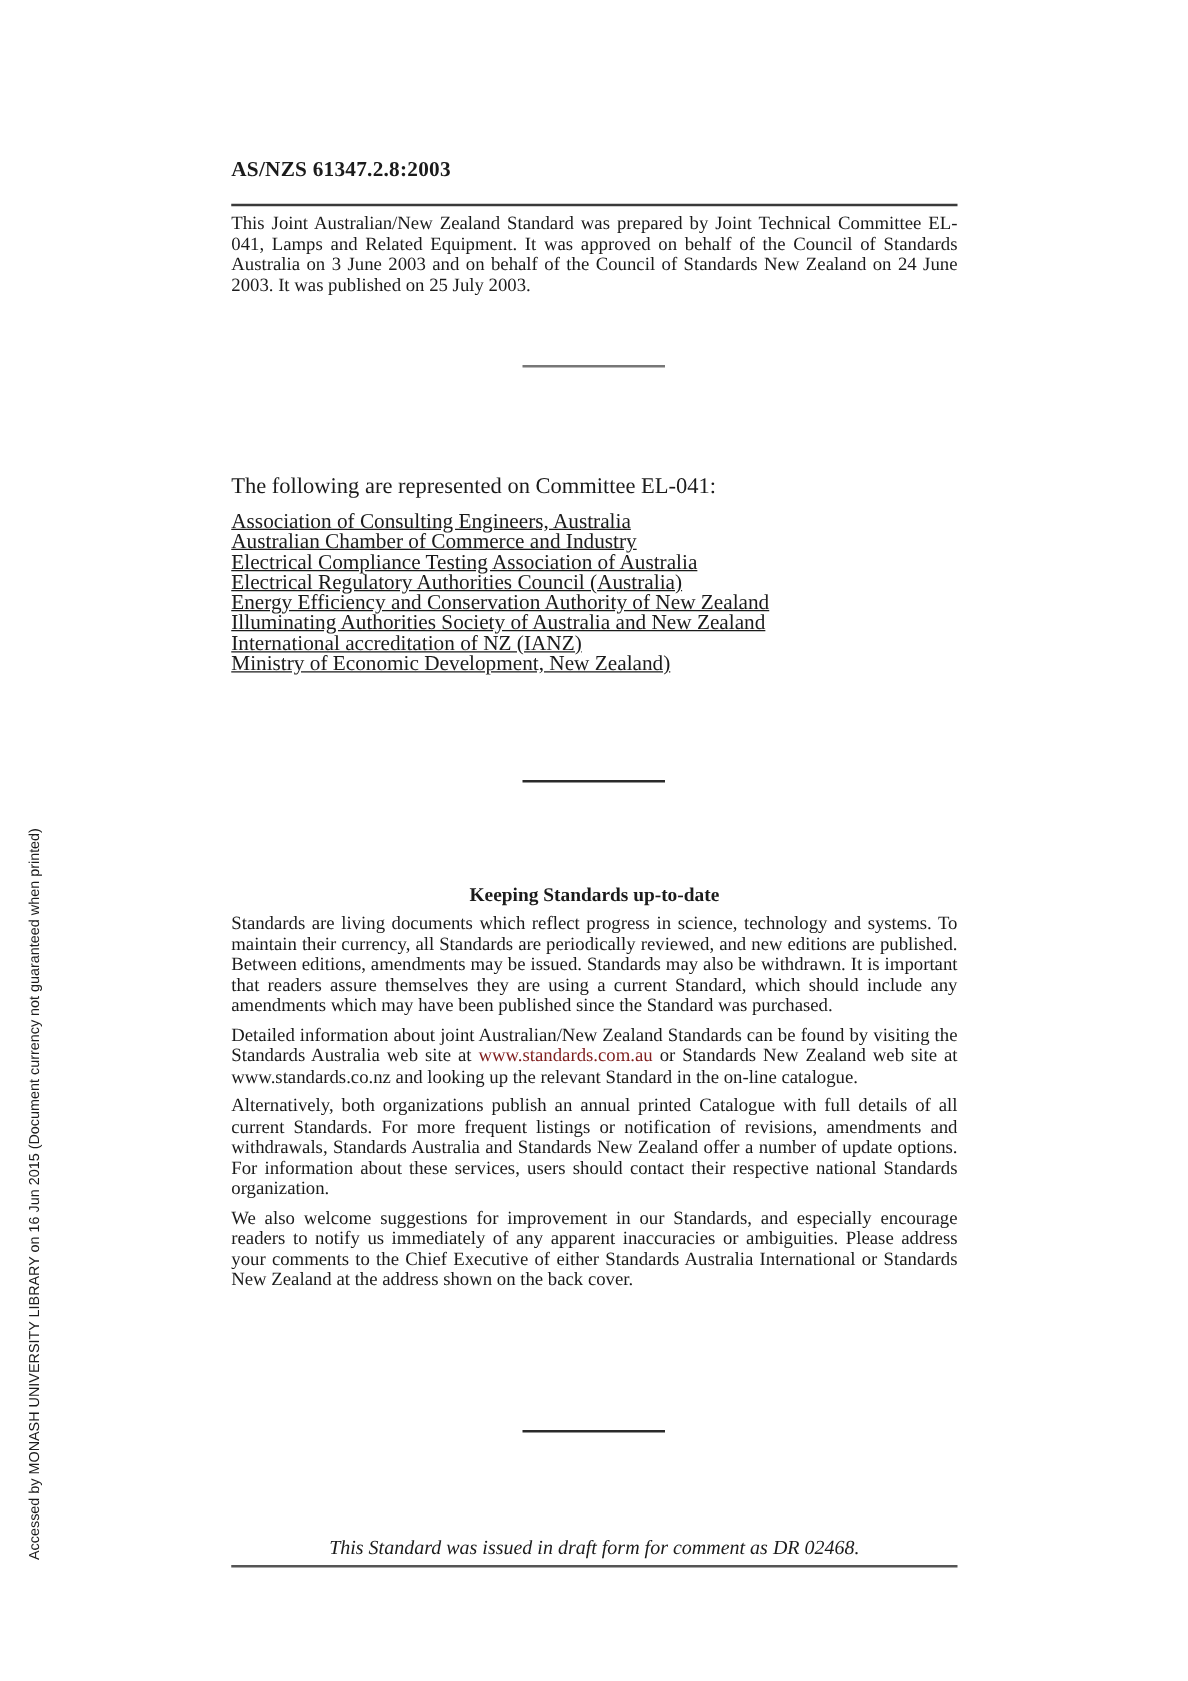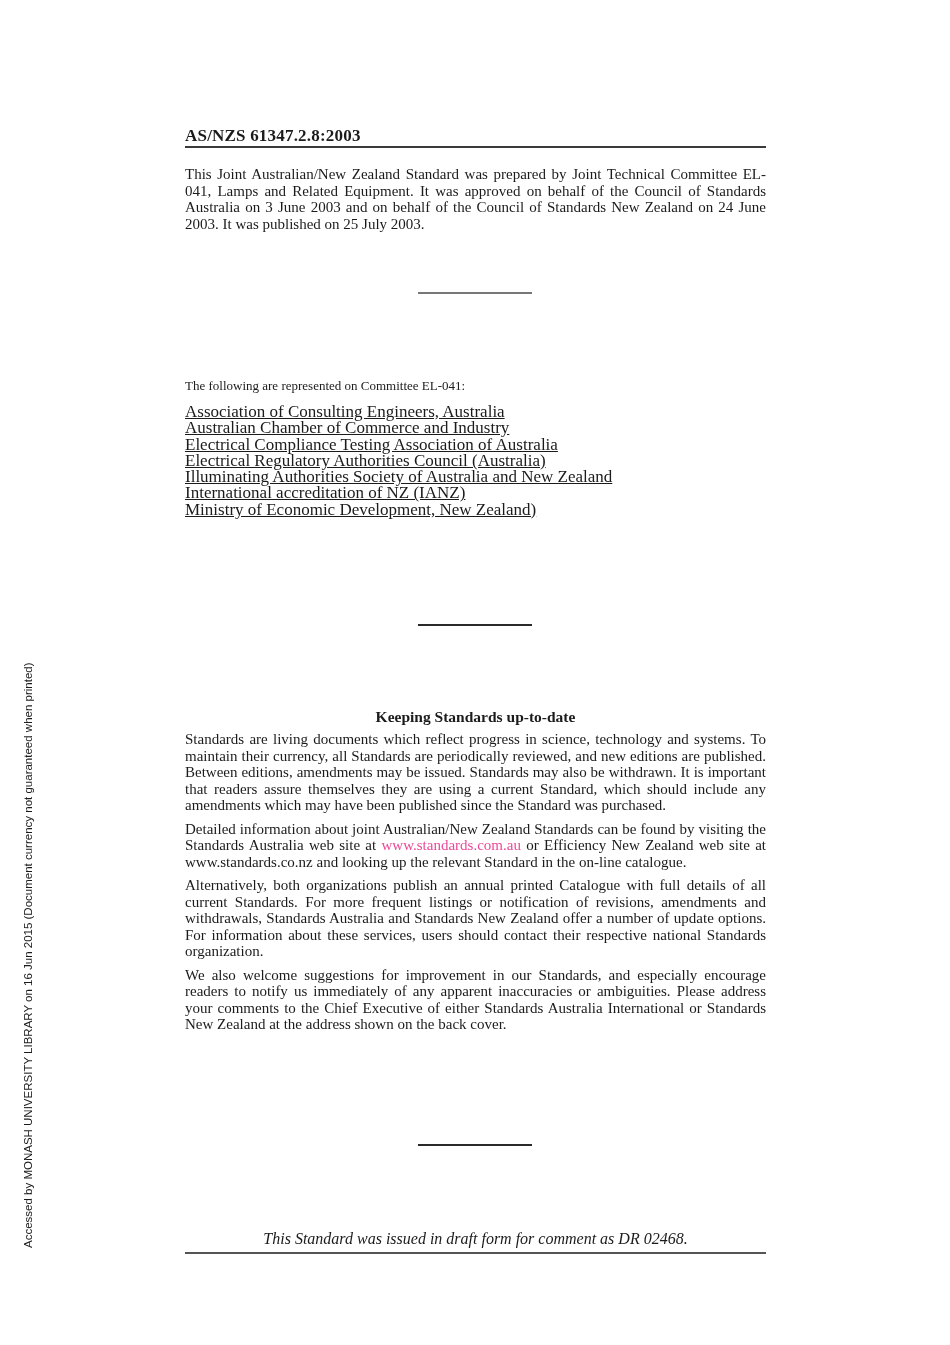--- a/index.html
+++ b/index.html
@@ -16,59 +16,59 @@
     position: absolute;
     left: 185px;
     width: 581px;
   }
   
   .header { top: 126px; }
   .doc-title {
     font-size: 17px;
     font-weight: bold;
     margin: 0;
-    padding-bottom: 0;
+    padding-bottom: 17px;
     border-bottom: 2px solid #3a3a3a;
     letter-spacing: 0.2px;
   }
   .para {
     font-size: 15px;
     line-height: 16.5px;
     text-align: justify;
     margin: 0 0 7px 0;
   }
-  .header .para { margin-top: 18px; }
+  .header .para { margin-top: 6px; }
   
   .rule-short {
     position: absolute;
     left: 418px;
     width: 114px;
     border-top: 2px solid #555;
     height: 0;
   }
   .rule-1 { top: 292px; border-top-color: #777; }
   .rule-2 { top: 624px; border-top-color: #2a2a2a; }
   .rule-3 { top: 1144px; border-top-color: #2a2a2a; }
   
   .committee { top: 378px; }
   .committee-heading {
-    font-size: 13px;
+    font-size: 18px;
     margin: 0 0 10px 0;
   }
   .committee-list { font-size: 17px; line-height: 16.3px; text-decoration: underline; }
   
   .keeping { top: 708px; }
   .section-heading {
     font-size: 15.5px;
     font-weight: bold;
     text-align: center;
     margin: 0 0 5px 0;
   }
   .link {
-    color: #ec4899;
+    color: #7f1d1d;
     text-decoration: none;
     cursor: pointer;
   }
   
   .footer { top: 1230px; }
   .draft-note {
     font-size: 16px;
     font-style: italic;
     text-align: center;
     margin: 0;
@@ -102,29 +102,30 @@
 <div class="rule-short rule-2"></div>
 <div class="rule-short rule-3"></div>
 
 <div class="doc-col committee">
   <p class="committee-heading">The following are represented on Committee EL-041:</p>
   <div class="committee-list">
     <div>Association of Consulting Engineers, Australia</div>
     <div>Australian Chamber of Commerce and Industry</div>
     <div>Electrical Compliance Testing Association of Australia</div>
     <div>Electrical Regulatory Authorities Council (Australia)</div>
+    <div>Energy Efficiency and Conservation Authority of New Zealand</div>
     <div>Illuminating Authorities Society of Australia and New Zealand</div>
     <div>International accreditation of NZ (IANZ)</div>
     <div>Ministry of Economic Development, New Zealand)</div>
   </div>
 </div>
 
 <div class="doc-col keeping">
   <p class="section-heading">Keeping Standards up-to-date</p>
   <p class="para">Standards are living documents which reflect progress in science, technology and systems. To maintain their currency, all Standards are periodically reviewed, and new editions are published. Between editions, amendments may be issued. Standards may also be withdrawn. It is important that readers assure themselves they are using a current Standard, which should include any amendments which may have been published since the Standard was purchased.</p>
-  <p class="para"><span>Detailed information about joint Australian/New Zealand Standards can be found by visiting the Standards Australia web site at </span><a class="link">www.standards.com.au</a><span> or Efficiency New Zealand web site at www.standards.co.nz and looking up the relevant Standard in the on-line catalogue.</span></p>
+  <p class="para"><span>Detailed information about joint Australian/New Zealand Standards can be found by visiting the Standards Australia web site at </span><a class="link">www.standards.com.au</a><span> or Standards New Zealand web site at www.standards.co.nz and looking up the relevant Standard in the on-line catalogue.</span></p>
   <p class="para">Alternatively, both organizations publish an annual printed Catalogue with full details of all current Standards. For more frequent listings or notification of revisions, amendments and withdrawals, Standards Australia and Standards New Zealand offer a number of update options. For information about these services, users should contact their respective national Standards organization.</p>
   <p class="para">We also welcome suggestions for improvement in our Standards, and especially encourage readers to notify us immediately of any apparent inaccuracies or ambiguities. Please address your comments to the Chief Executive of either Standards Australia International or Standards New Zealand at the address shown on the back cover.</p>
 </div>
 
 <div class="doc-col footer">
   <p class="draft-note">This Standard was issued in draft form for comment as DR 02468.</p>
 </div>
 
 </body></html>

